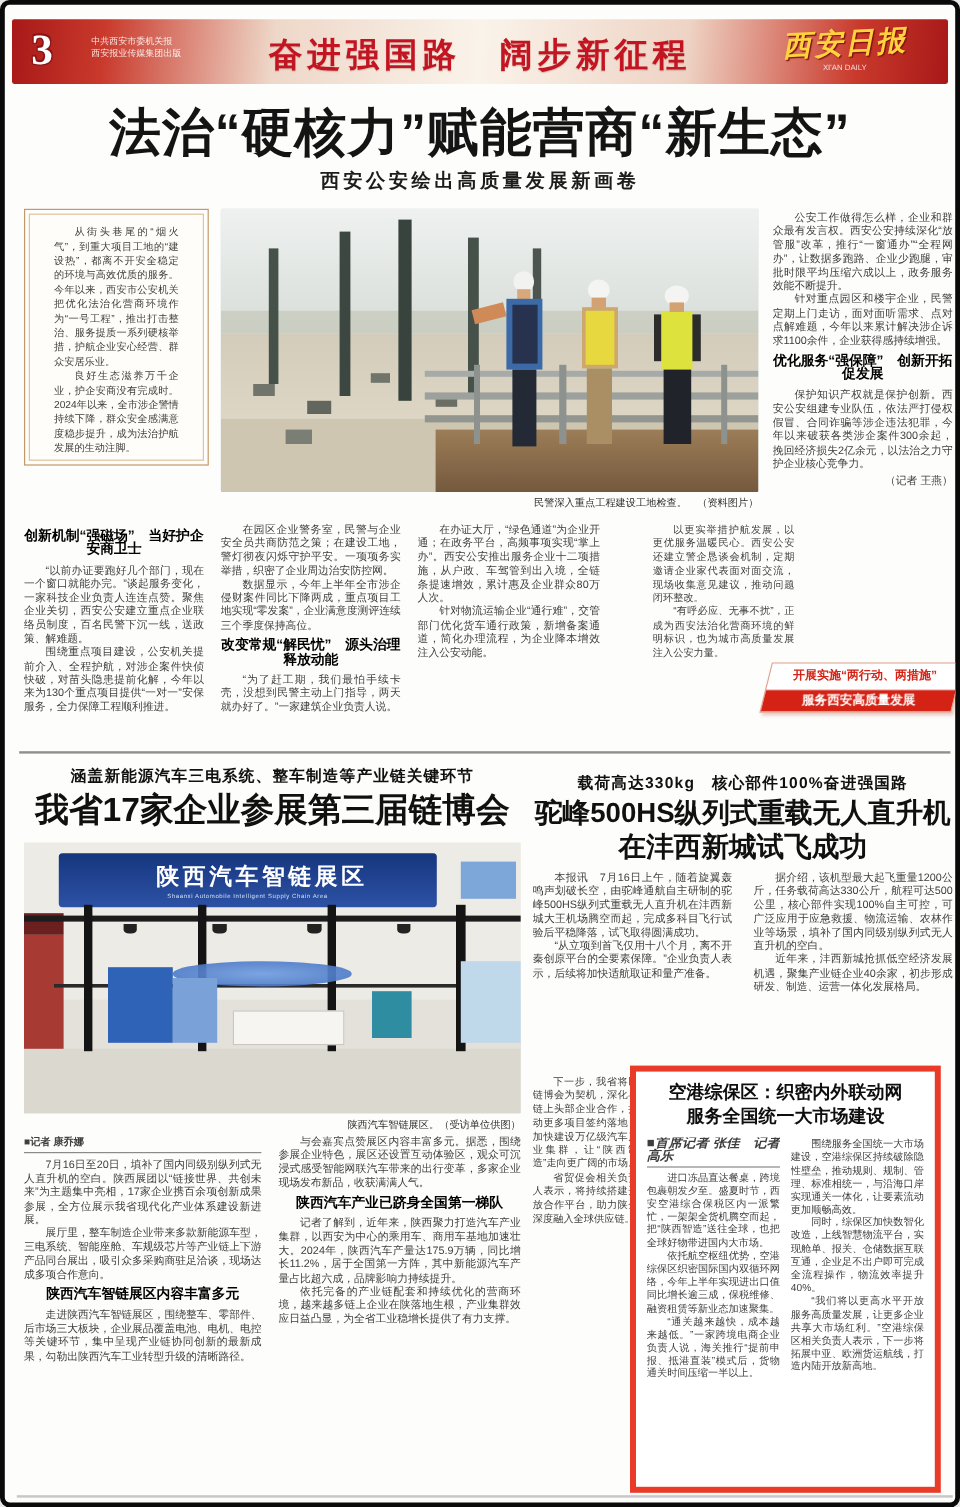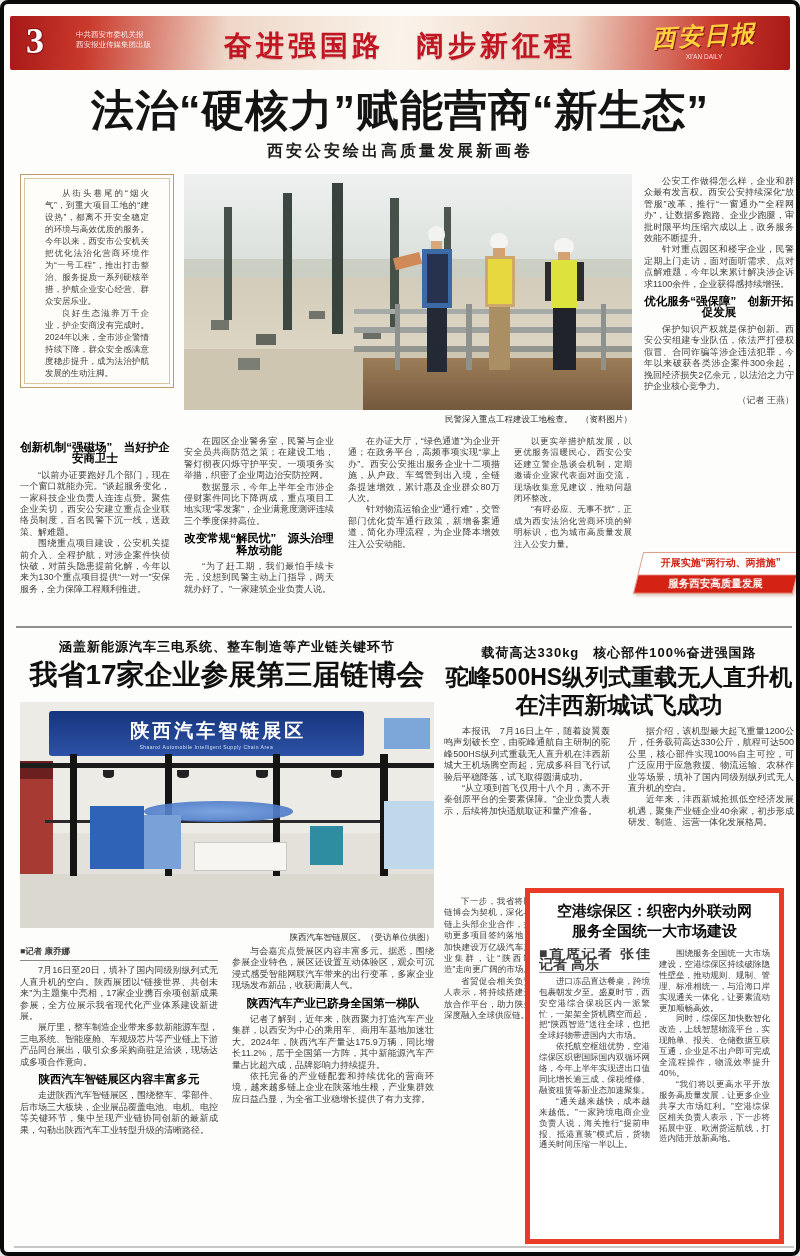--- a/index.html
+++ b/index.html
@@ -61,21 +61,21 @@
     letter-spacing:1px;filter:blur(.25px);}
   .h2{position:absolute;text-align:center;font-weight:900;color:#101010;filter:blur(.2px);}
   
   .redbox{position:absolute;left:521px;top:884px;width:259px;height:356px;border:5px solid #ea3b28;
     background:#fff;box-sizing:border-box;padding:8px 9px 6px;z-index:3;}
   .rb-h{ text-align:center;font-size:15px;font-weight:900;color:#0e0e0e;line-height:20px;filter:blur(.2px);}
   .rb-cols{display:flex;gap:9px;margin-top:7px;height:272px;overflow:hidden;}
   .rb-col{flex:1;font-size:8.5px;line-height:10.9px;overflow:hidden;}
   .rb-col p{margin:0;text-indent:2em;text-align:justify;color:#3e3e3e;filter:blur(.33px);}
   .rb-col .byline{font-weight:bold;text-indent:0;border-bottom:1px solid #8a8a8a;padding-bottom:2px;
-    margin-bottom:3px;font-size:14px;}
+    margin-bottom:3px;font-size:11px;font-style:italic;}
   .bottomrule{position:absolute;left:10px;top:1242px;width:780px;height:2px;background:#c6c6c6;}
 </style>
 </head>
 <body>
 
 <div class="page">
 
   <div class="banner">
     <div class="bignum">3</div>
     <div class="mhinfo">
@@ -164,21 +164,21 @@
   <div class="textcol abs" style="left:180px;top:432px;width:150px;height:186px;">
       <p class="">在园区企业警务室，民警与企业安全员共商防范之策；在建设工地，警灯彻夜闪烁守护平安。一项项务实举措，织密了企业周边治安防控网。</p>
       <p class="">数据显示，今年上半年全市涉企侵财案件同比下降两成，重点项目工地实现“零发案”，企业满意度测评连续三个季度保持高位。</p>
       <h4 class="">改变常规“解民忧”　源头治理释放动能</h4>
       <p class="">“为了赶工期，我们最怕手续卡壳，没想到民警主动上门指导，两天就办好了。”一家建筑企业负责人说。</p>
     </div>
   <div class="textcol abs" style="left:344px;top:432px;width:152px;height:186px;">
       <p class="">在办证大厅，“绿色通道”为企业开通；在政务平台，高频事项实现“掌上办”。西安公安推出服务企业十二项措施，从户政、车驾管到出入境，全链条提速增效，累计惠及企业群众80万人次。</p>
       <p class="">针对物流运输企业“通行难”，交管部门优化货车通行政策，新增备案通道，简化办理流程，为企业降本增效注入公安动能。</p>
     </div>
-  <div class="textcol abs" style="left:510px;top:432px;width:118px;height:186px;font-size:8.5px;">
+  <div class="textcol abs" style="left:540px;top:432px;width:118px;height:186px;font-size:8.5px;">
       <p class="">以更实举措护航发展，以更优服务温暖民心。西安公安还建立警企恳谈会机制，定期邀请企业家代表面对面交流，现场收集意见建议，推动问题闭环整改。</p>
       <p class="">“有呼必应、无事不扰”，正成为西安法治化营商环境的鲜明标识，也为城市高质量发展注入公安力量。</p>
     </div>
 
   <div class="sloganbox">
     <div class="l1">开展实施“两行动、两措施”</div>
     <div class="l2"><span>服务西安高质量发展</span></div>
   </div>
 
   <div class="divider" style="top:622px;"></div>

